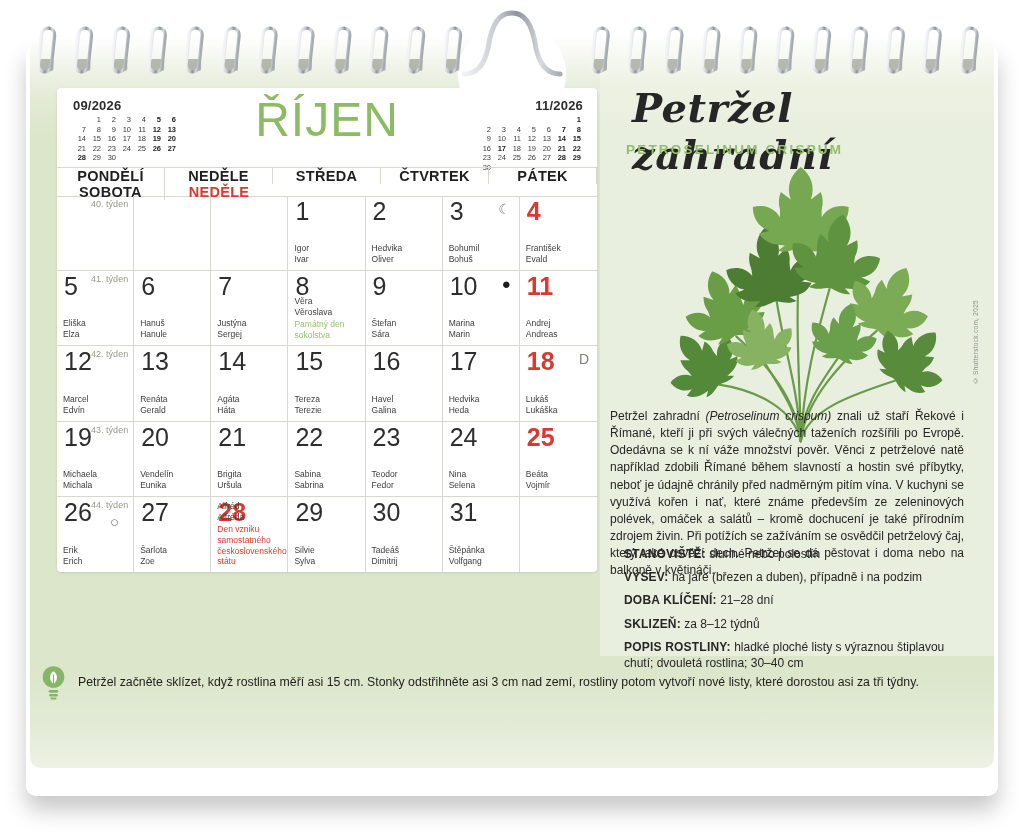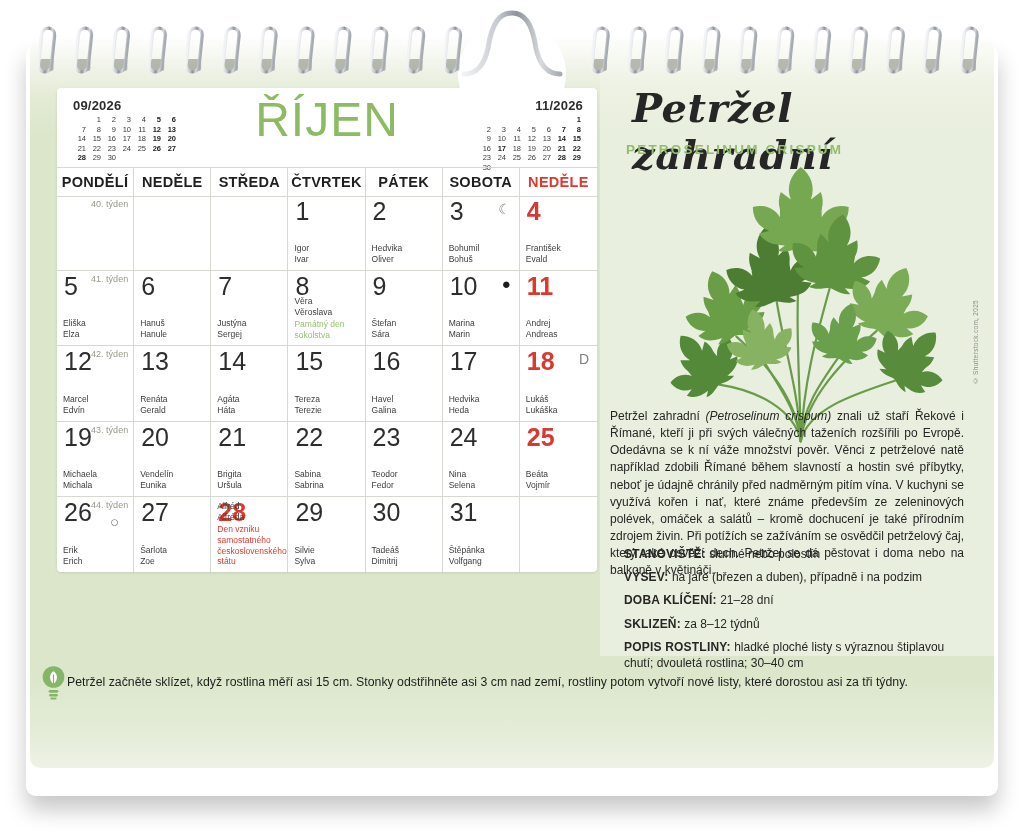--- a/index.html
+++ b/index.html
@@ -21,21 +21,21 @@
   .mini-cal.left{left:16px;}
   .mini-cal.right{right:14px;text-align:right;}
   .mini-title{font-size:13px;font-weight:600;color:#2e2e2e;margin-bottom:2px;letter-spacing:.2px;}
   .mini-grid{display:grid;grid-template-columns:repeat(7,15px);}
   .mini-cal.right .mini-grid{direction:ltr;}
   .mc{font-size:7.5px;line-height:9.5px;color:#3a3a3a;text-align:right;padding-right:2px;}
   .mc.b{font-weight:bold;color:#222;}
   .month-title{position:absolute;left:0;right:0;top:4px;text-align:center;font-size:48px;
                font-weight:400;color:#8cbb63;letter-spacing:1px;}
   .grid-head{position:absolute;top:79px;left:0;right:0;height:28px;display:grid;
-             grid-template-columns:repeat(7,1fr);border-top:1px solid #d8d8d2;border-bottom:1px solid #d8d8d2;
+             grid-template-columns:repeat(5,1fr);border-top:1px solid #d8d8d2;border-bottom:1px solid #d8d8d2;
              align-items:center;}
   .gh{text-align:center;font-weight:bold;font-size:14.5px;letter-spacing:.3px;color:#1f1f1f;
       border-right:1px solid #d8d8d2;height:100%;display:flex;align-items:center;justify-content:center;}
   .gh:last-child{border-right:none;color:#d93a30;}
   .weeks{position:absolute;top:108px;left:0;right:0;bottom:0;display:grid;grid-template-rows:repeat(5,1fr);}
   .week{display:grid;grid-template-columns:repeat(7,1fr);border-bottom:1px solid #d8d8d2;}
   .week:last-child{border-bottom:none;}
   .day{position:relative;border-right:1px solid #d8d8d2;overflow:hidden;}
   .day:last-child{border-right:none;}
   .num{position:absolute;top:2px;left:7px;font-size:25px;color:#2e2e2e;line-height:1.1;}
@@ -57,21 +57,21 @@
   .plant-svg{position:absolute;top:116px;left:20px;width:352px;height:288px;}
   .copyright{position:absolute;top:258px;right:15px;font-size:6.5px;color:#8b8b8b;
              writing-mode:vertical-rl;transform:rotate(180deg);letter-spacing:.3px;}
   .herb-desc{position:absolute;top:366px;left:10px;width:354px;font-size:12px;line-height:1.43;
              text-align:justify;color:#262626;}
   .herb-details{position:absolute;top:504px;left:24px;width:346px;font-size:12px;color:#262626;}
   .detail-row{margin-bottom:7px;line-height:1.35;}
   .detail-row b{letter-spacing:.2px;}
 
   
-  .tip{position:absolute;left:10px;top:618px;right:4px;height:46px;display:flex;align-items:center;}
+  .tip{position:absolute;left:10px;top:618px;right:4px;height:46px;display:flex;align-items:center;gap:11px;}
   .tip-icon{flex:0 0 auto;width:27px;height:36px;}
   .tip-text{font-size:12.3px;color:#1f1f1f;line-height:1.3;}
 </style>
 </head>
 <body>
 
 <div class="stage">
   <div class="back-sheet"></div>
 
   <div class="page">

